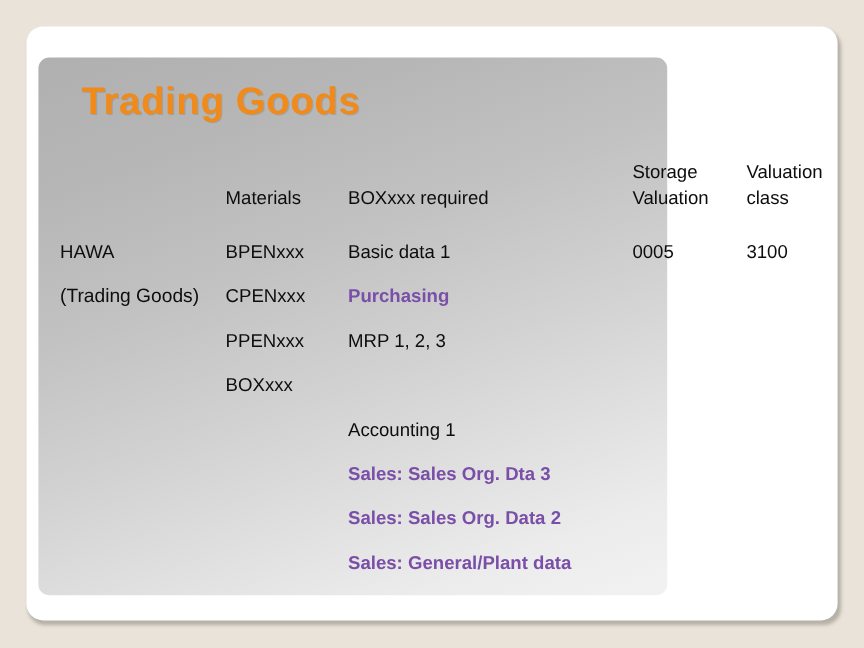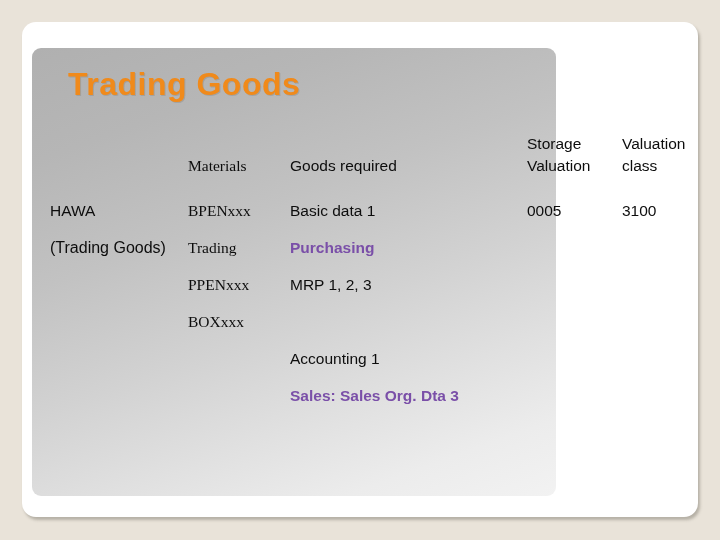--- a/index.html
+++ b/index.html
@@ -74,21 +74,21 @@
     color: #0d0d0d;
     font-size: 15.5px;
     line-height: 1.05;
   }
   .cell.bold { font-weight: bold; }
   .cell.purple { color: #7a4fa8; font-weight: bold; text-align: right; }
   .cell.tiny { font-size: 16px; }
 
   
   .col-type   { left: 18px;  }
-  .col-mat    { left: 156px; font-family: Liberation Serif, serif; }
+  .col-mat    { left: 156px; }
   .col-views  { left: 258px; }
   .col-acct   { left: 495px; }
   .col-val    { left: 590px; }
 
   
   .hdr-line1 { top: 88px; }
   .hdr-line2 { top: 110px; }
 
   
   .row-1 { top: 155px; }
@@ -106,46 +106,48 @@
 <div id="slide-frame">
   <div id="content-panel">
 
     <div id="slide-title">Trading Goods</div>
 
     <div id="data-table">
 
 
       <div class="cell col-mat hdr-line2">Materials</div>
 
-      <div class="cell col-views hdr-line2">Goods required</div>
+      <div class="cell col-views hdr-line2">BOXxxx required</div>
 
       <div class="cell col-acct hdr-line1">Storage</div>
       <div class="cell col-acct hdr-line2">Valuation</div>
 
       <div class="cell col-val hdr-line1">Valuation</div>
       <div class="cell col-val hdr-line2">class</div>
 
       <div class="cell col-type row-1">HAWA</div>
 
       <div class="cell tiny col-type row-2">(Trading Goods)</div>
 
       <div class="cell col-mat row-1">BPENxxx</div>
       <div class="cell col-views row-1">Basic data 1</div>
       <div class="cell col-acct row-1">0005</div>
       <div class="cell col-val row-1">3100</div>
 
-      <div class="cell col-mat row-2">Trading</div>
+      <div class="cell col-mat row-2">CPENxxx</div>
       <div class="cell purple col-views row-2">Purchasing</div>
 
       <div class="cell col-mat row-3">PPENxxx</div>
       <div class="cell col-views row-3">MRP 1, 2, 3</div>
 
       <div class="cell col-mat row-4">BOXxxx</div>
 
       <div class="cell col-views row-5">Accounting 1</div>
 
       <div class="cell purple col-views row-6">Sales: Sales Org. Dta 3</div>
 
+      <div class="cell purple col-views row-7">Sales: Sales Org. Data 2</div>
 
+      <div class="cell purple col-views row-8">Sales: General/Plant data</div>
 
     </div>
   </div>
 </div>
 
 </body></html>

